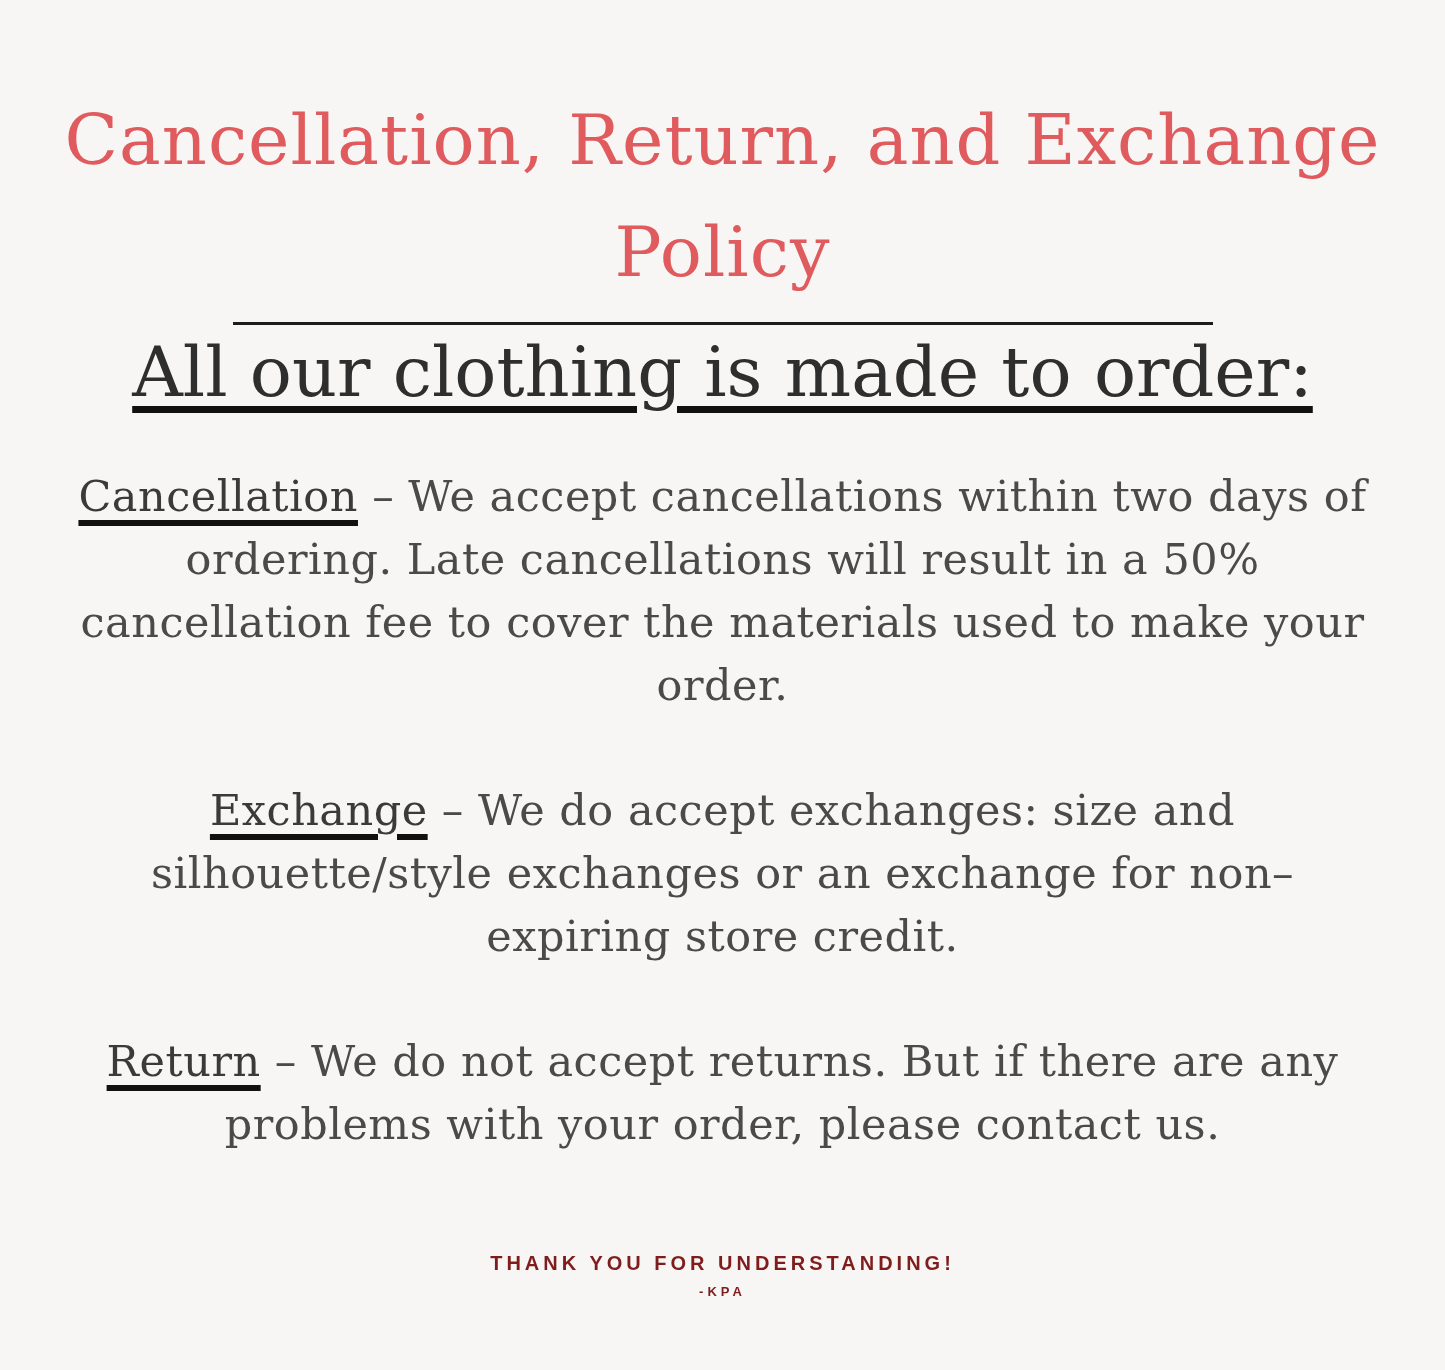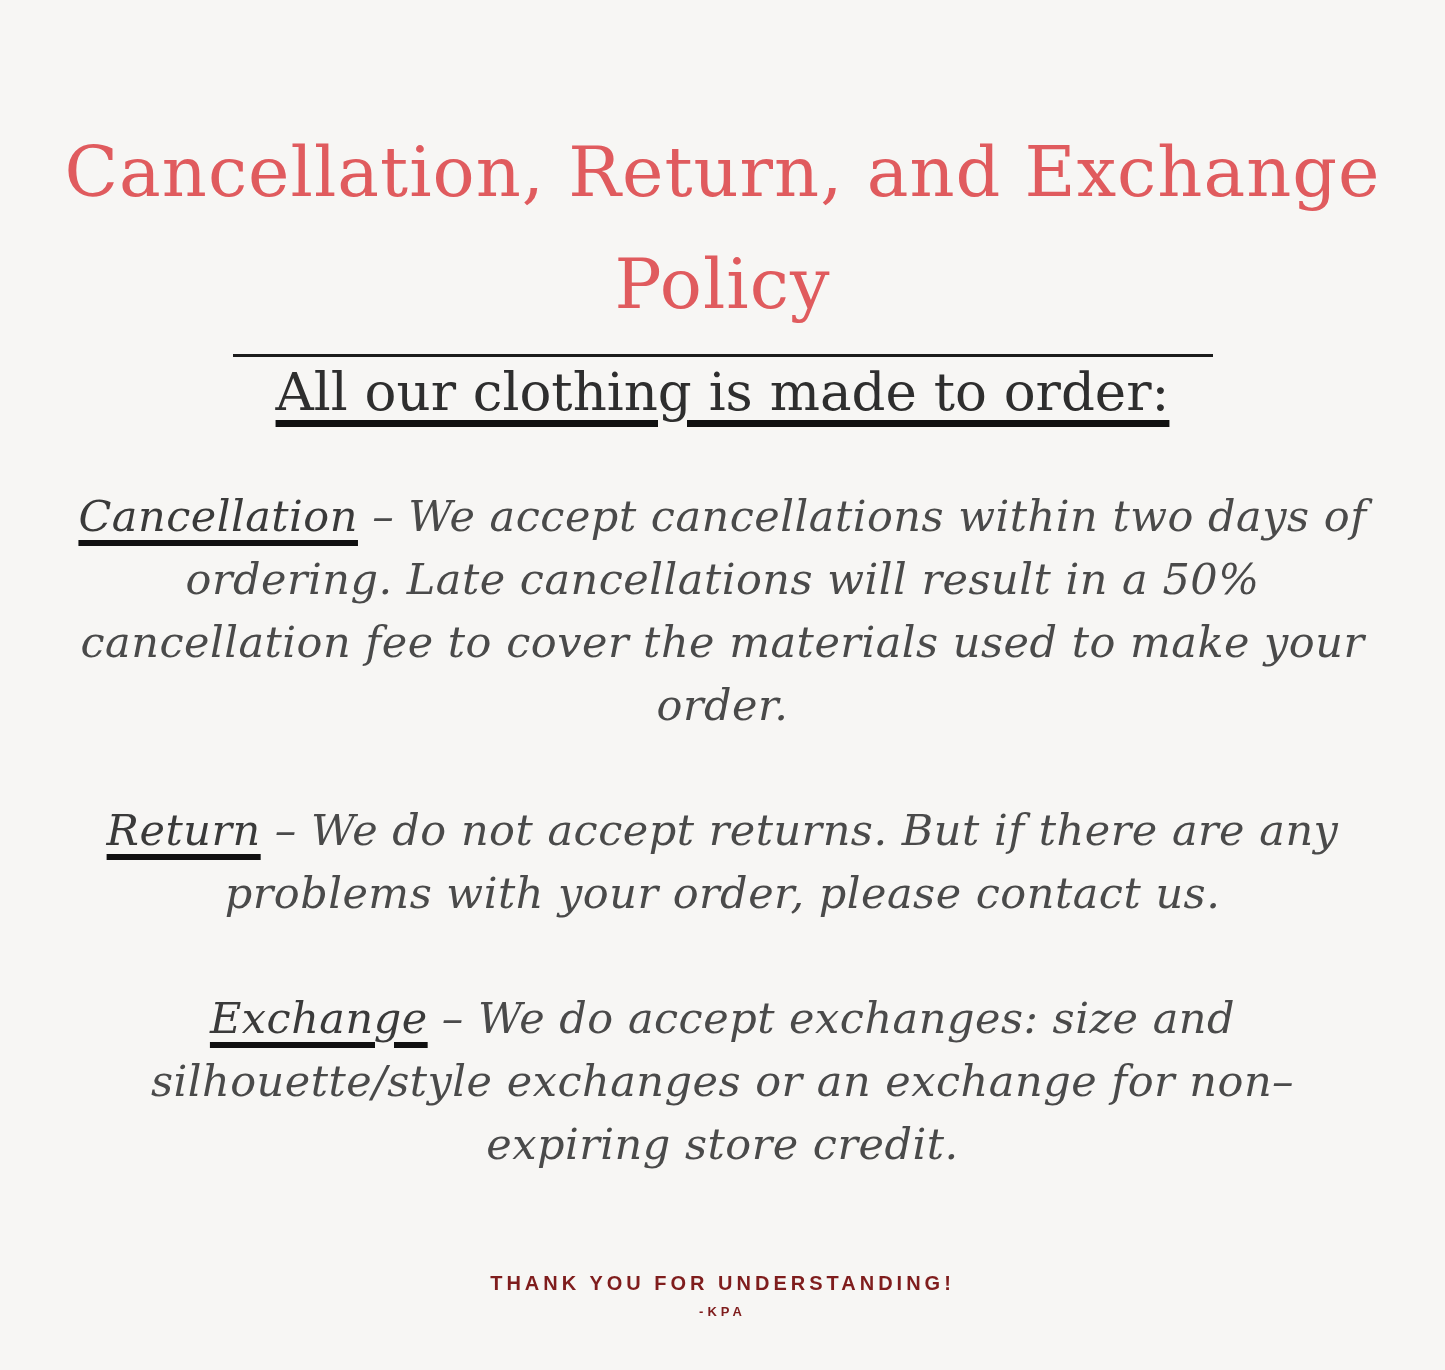--- a/index.html
+++ b/index.html
@@ -10,59 +10,58 @@
     width: 1445px;
     height: 1370px;
     background: #f7f6f4;
     overflow: hidden;
     font-family: "DejaVu Serif", serif;
   }
   .page {
     width: 1445px;
     height: 1370px;
     box-sizing: border-box;
-    padding-top: 116px;
+    padding-top: 84px;
     text-align: center;
   }
   .title {
     color: #e05b5e;
     font-size: 70px;
     line-height: 112px;
     font-weight: 400;
     letter-spacing: 1px;
   }
   .divider {
     width: 980px;
     height: 0;
     border-top: 3px solid #1c1c1c;
     margin: 14px auto 0 auto;
   }
   .subtitle {
-    margin: 4px auto 0 auto;
-    font-size: 53px;
+    margin: 16px auto 0 auto;
+    font-size: 70px;
     line-height: 62px;
     color: #2e2e2e;
     text-decoration-line: underline;
     text-decoration-thickness: 7px;
     text-decoration-color: #111;
     text-underline-offset: 10px;
     text-decoration-skip-ink: auto;
     display: inline-block;
   }
   .sections {
     margin-top: 62px;
   }
   .policy {
     max-width: 1310px;
     margin: 16px auto;
     font-size: 43px;
     line-height: 63px;
     color: #4a4a4a;
     letter-spacing: 0.5px;
-    font-style: italic;
   }
   .policy + .policy {
     margin-top: 62px;
   }
   .term {
     color: #3a3a3a;
     text-decoration-line: underline;
     text-decoration-thickness: 6px;
     text-decoration-color: #111;
     text-underline-offset: 9px;
@@ -102,25 +101,25 @@
     <div class="subtitle">All our clothing is made to order:</div>
   </div>
 
   <div class="sections">
 
     <div class="policy">
       <span class="term">Cancellation</span><span> – We accept cancellations within two days of ordering. Late cancellations will result in a 50% cancellation fee to cover the materials used to make your order.</span>
     </div>
 
     <div class="policy">
-      <span class="term">Return</span><span> – We do not accept returns. But if there are any problems with your order, please contact us.</span>
+      <span class="term">Exchange</span><span> – We do accept exchanges: size and silhouette/style exchanges or an exchange for non–expiring store credit.</span>
     </div>
 
     <div class="policy">
-      <span class="term">Exchange</span><span> – We do accept exchanges: size and silhouette/style exchanges or an exchange for non–expiring store credit.</span>
+      <span class="term">Return</span><span> – We do not accept returns. But if there are any problems with your order, please contact us.</span>
     </div>
 
   </div>
 
   <div class="footer">
     <div class="thanks">THANK YOU FOR UNDERSTANDING!</div>
     <div class="signature">-KPA</div>
   </div>
 
 </div>

